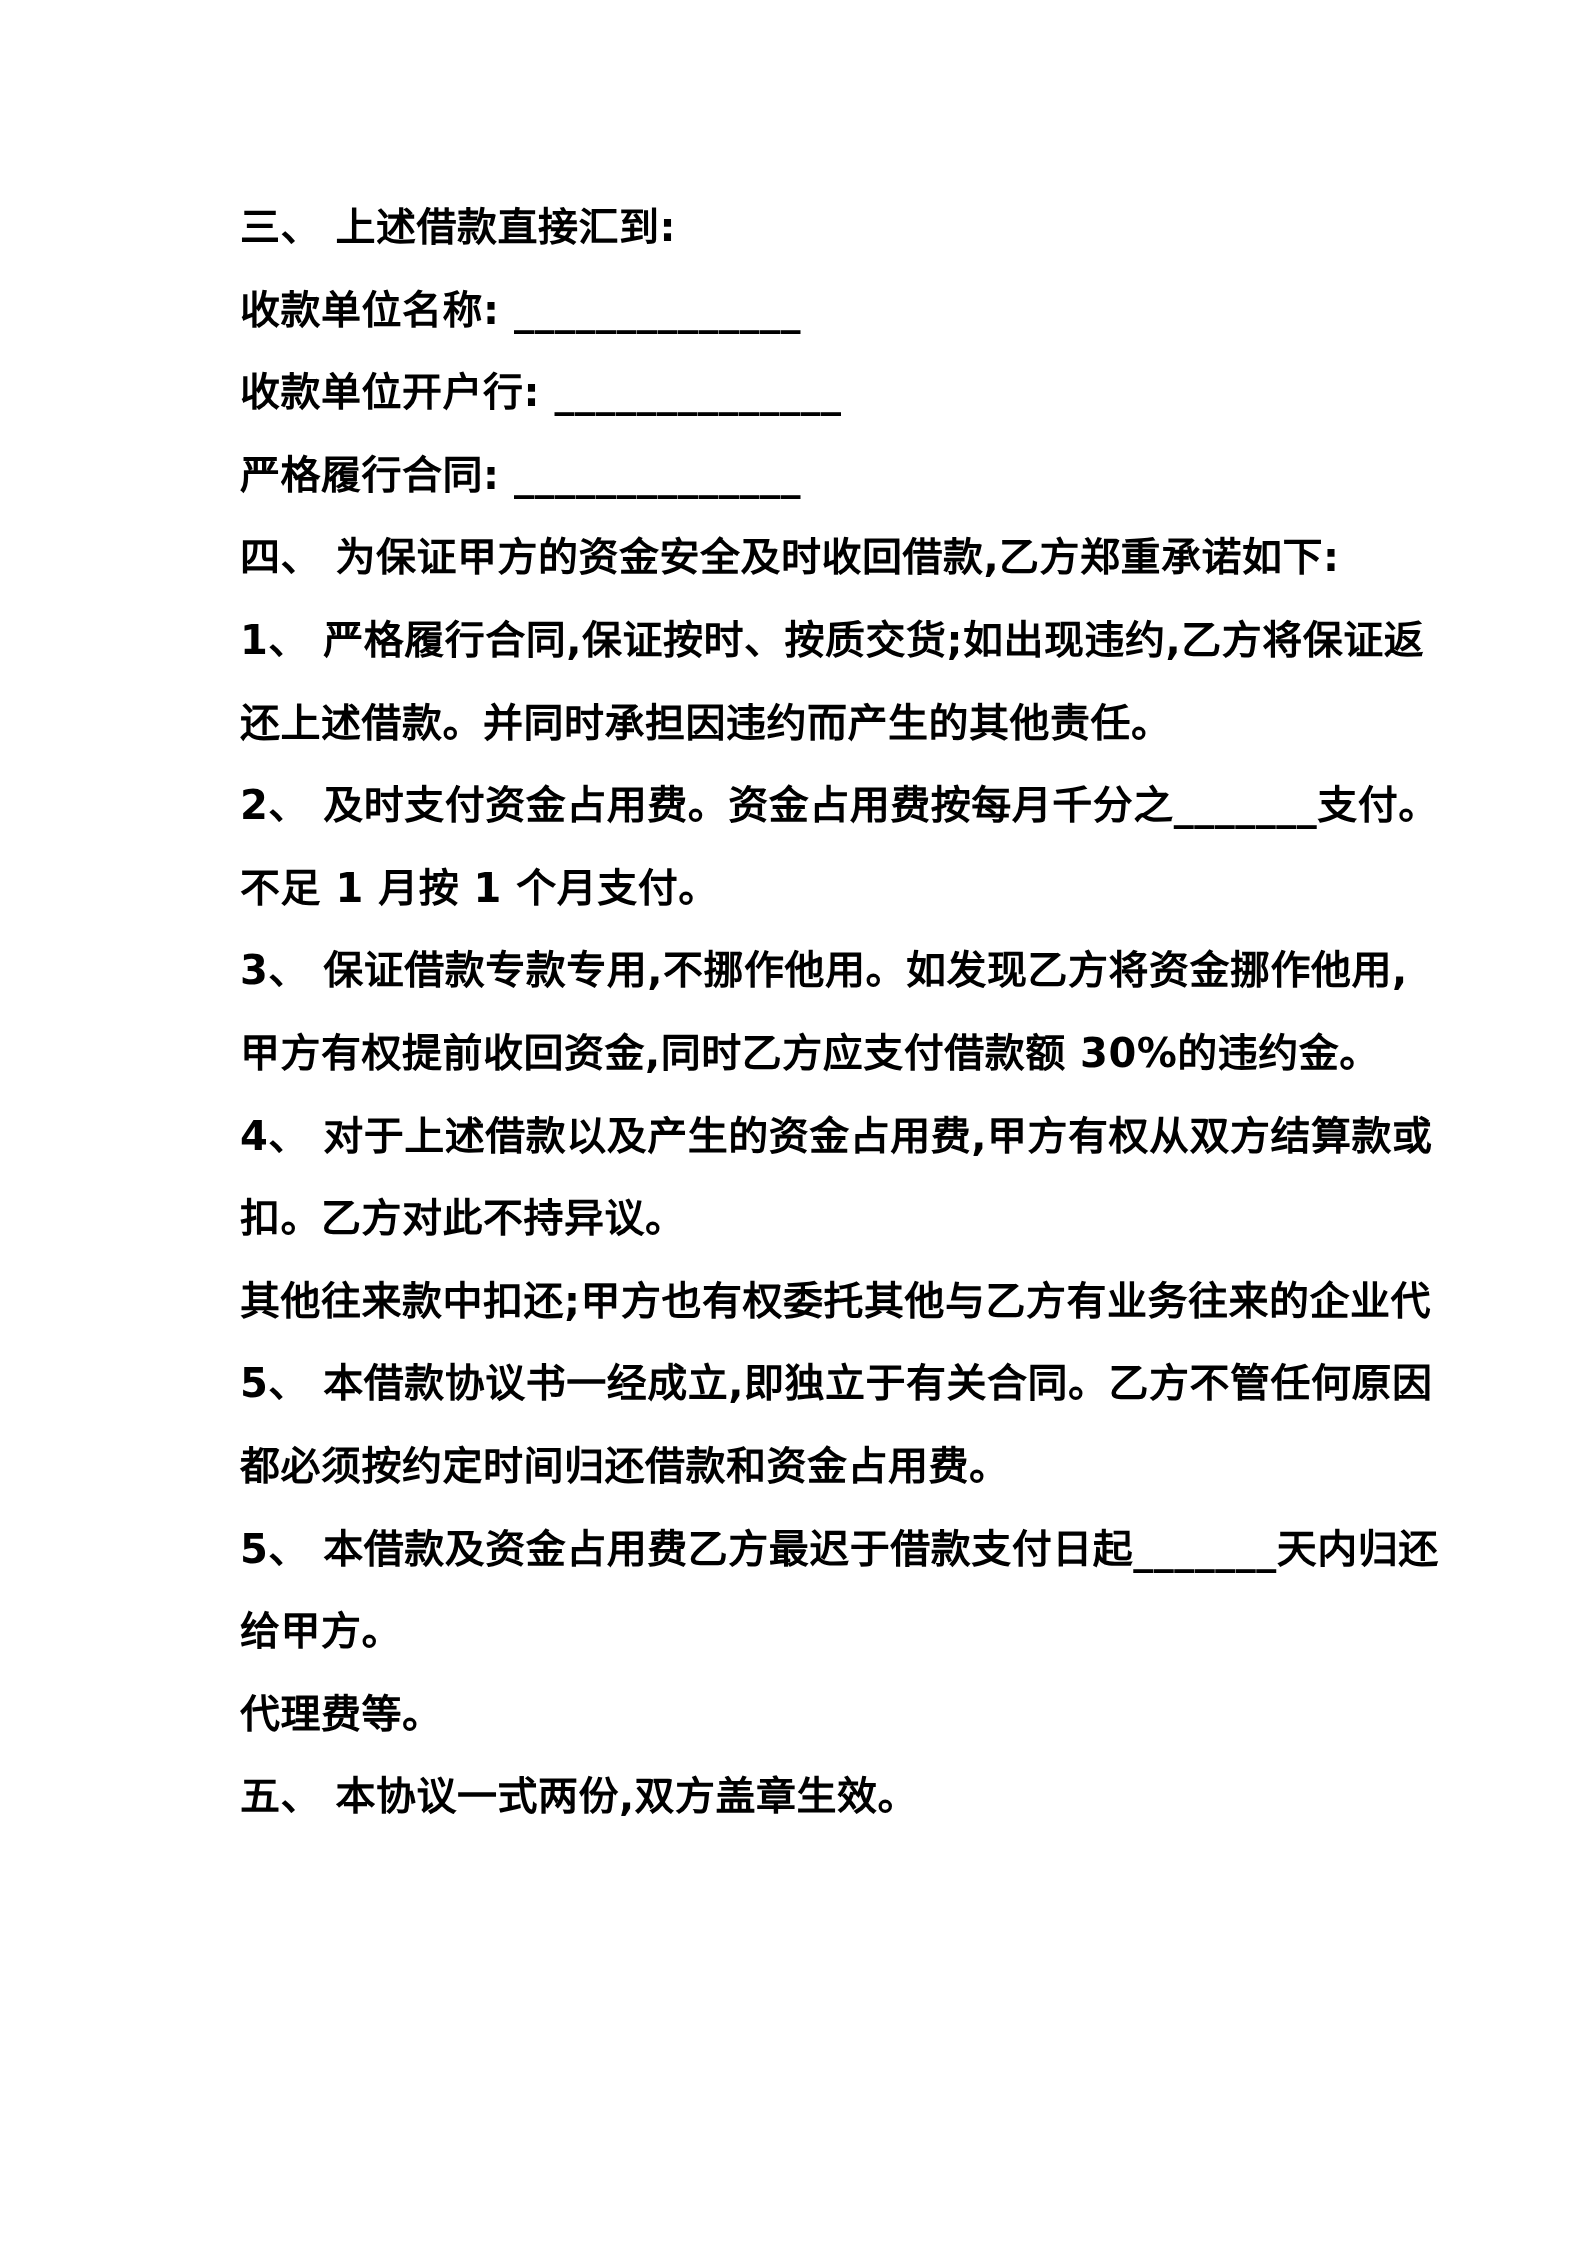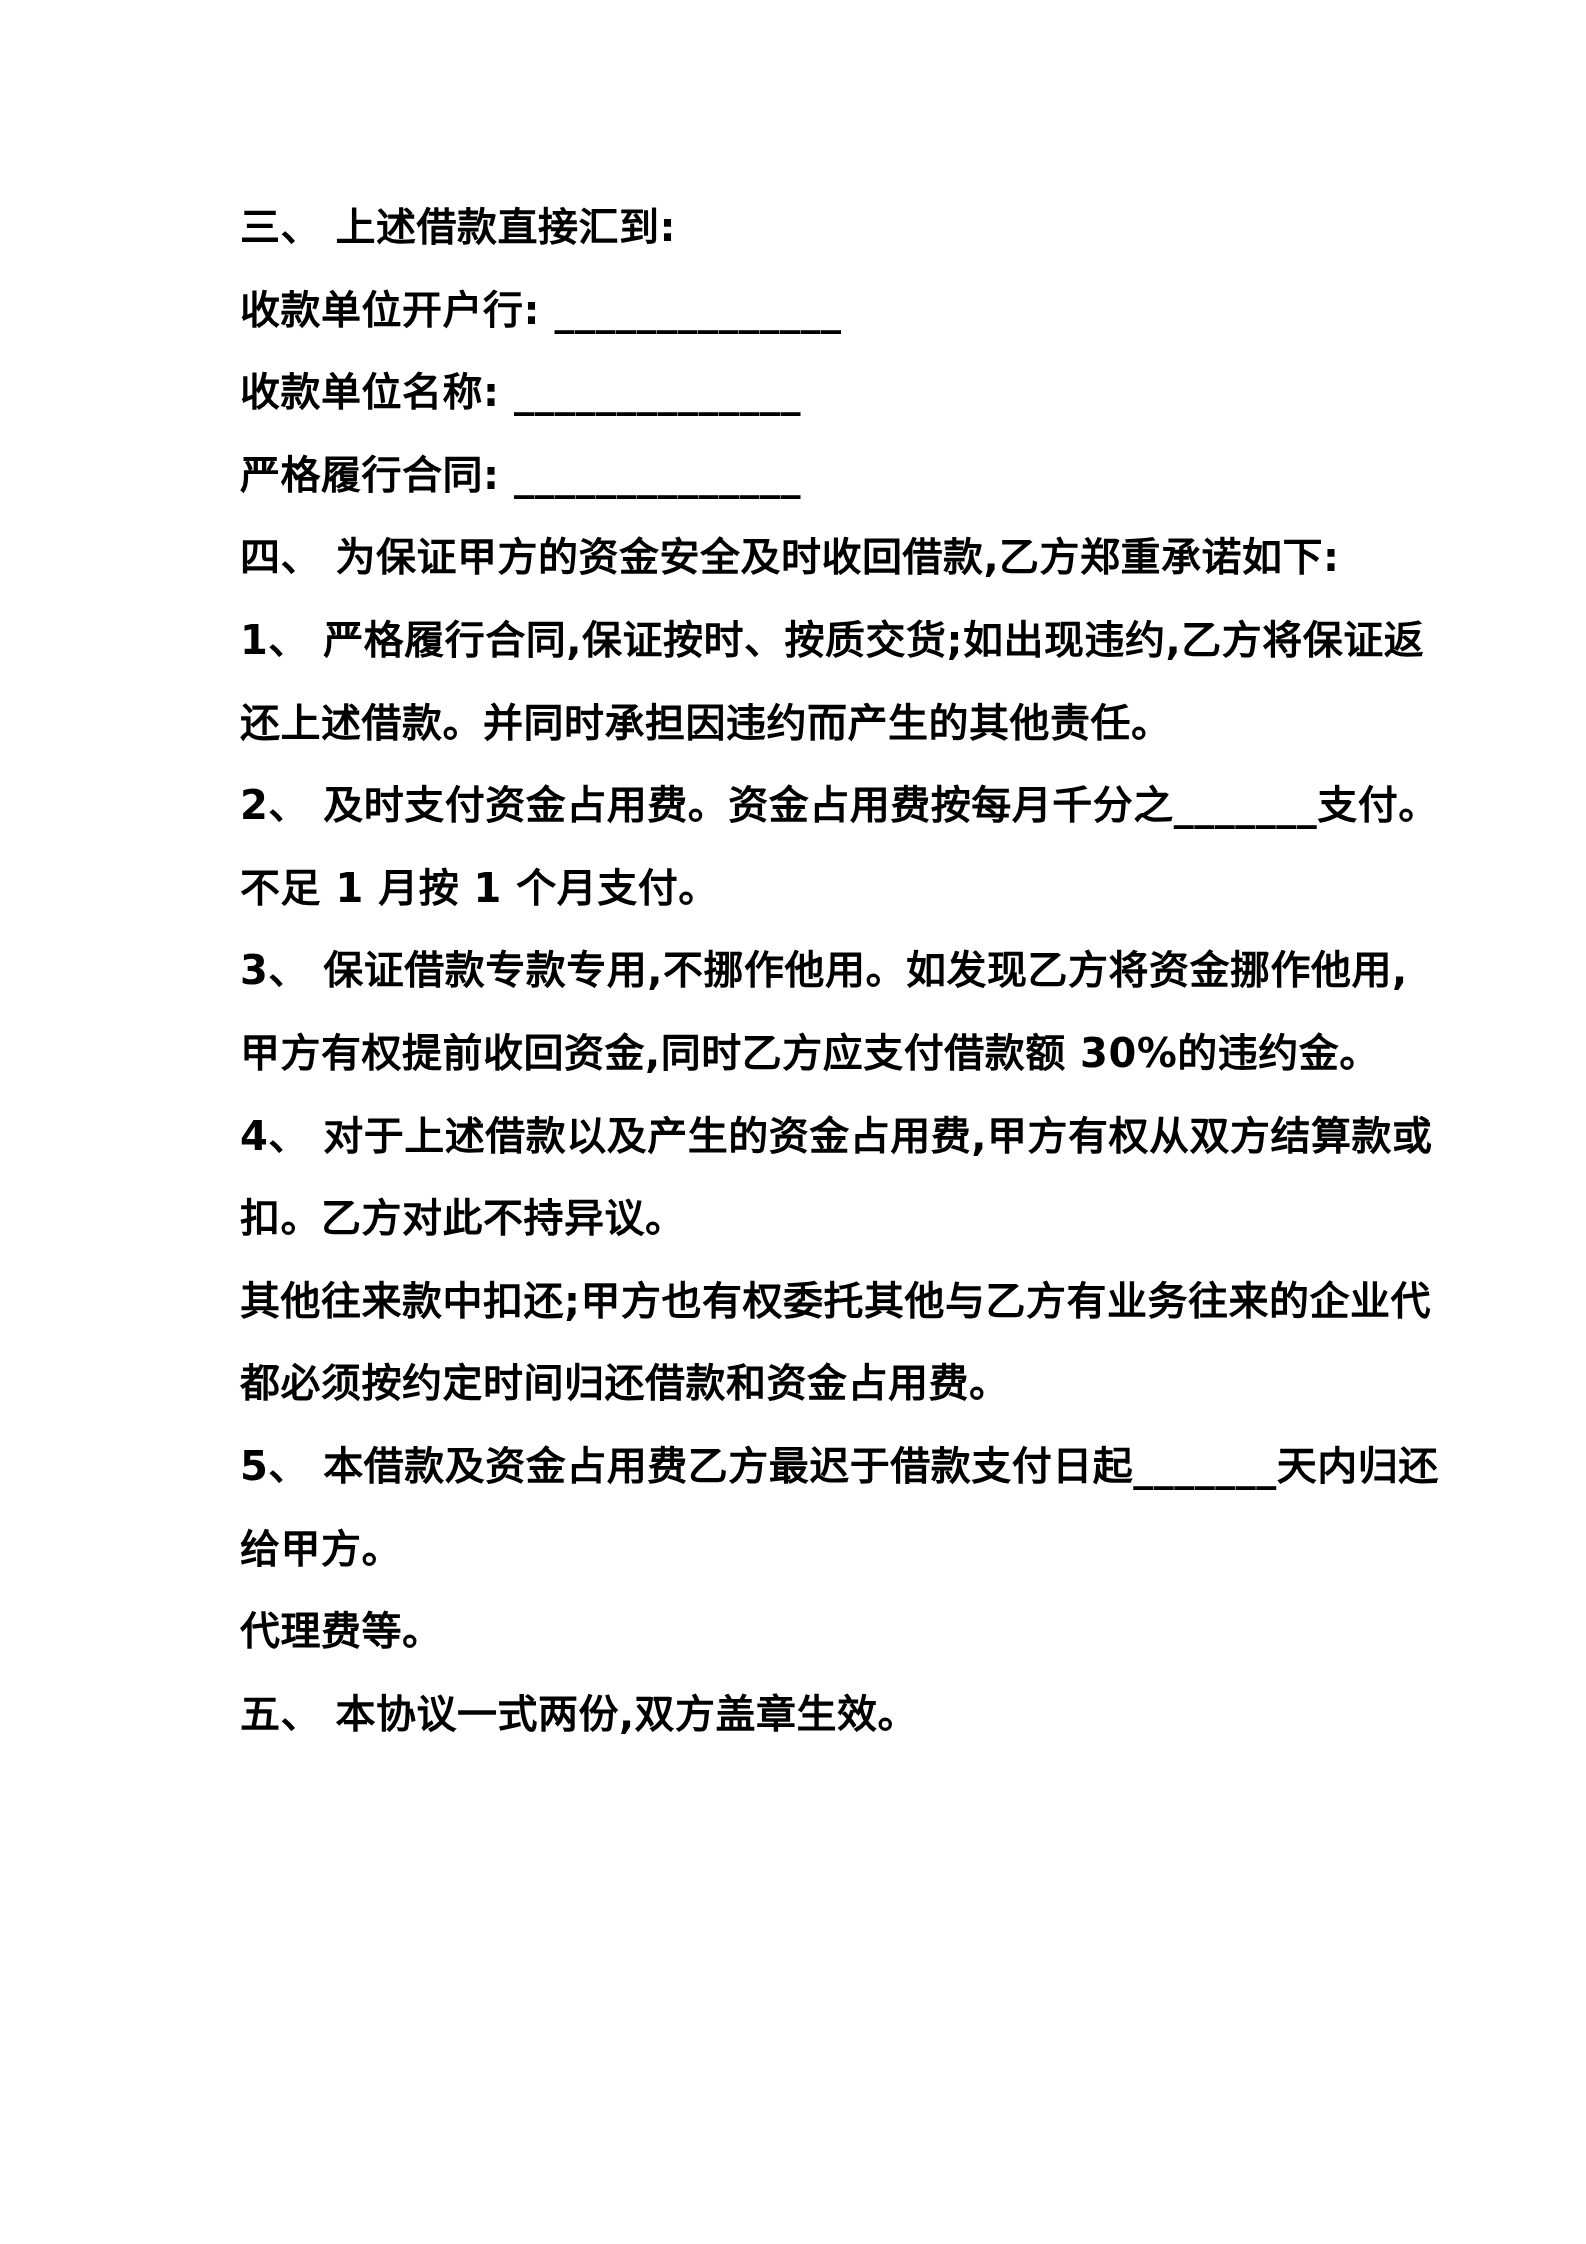--- a/index.html
+++ b/index.html
@@ -34,32 +34,33 @@
     white-space: nowrap;
     letter-spacing: 0.5px;
   }
 </style>
 </head>
 <body>
 
 <div class="page">
   <div class="doc-body">
     <p class="line">三、 上述借款直接汇到:</p>
+    <p class="line">收款单位名称: ______________</p>
     <p class="line">收款单位开户行: ______________</p>
-    <p class="line">收款单位名称: ______________</p>
     <p class="line">严格履行合同: ______________</p>
     <p class="line">四、 为保证甲方的资金安全及时收回借款,乙方郑重承诺如下:</p>
     <p class="line">1、 严格履行合同,保证按时、按质交货;如出现违约,乙方将保证返</p>
     <p class="line">还上述借款。并同时承担因违约而产生的其他责任。</p>
     <p class="line">2、 及时支付资金占用费。资金占用费按每月千分之_______支付。</p>
     <p class="line">不足 1 月按 1 个月支付。</p>
     <p class="line">3、 保证借款专款专用,不挪作他用。如发现乙方将资金挪作他用,</p>
     <p class="line">甲方有权提前收回资金,同时乙方应支付借款额 30%的违约金。</p>
     <p class="line">4、 对于上述借款以及产生的资金占用费,甲方有权从双方结算款或</p>
     <p class="line">扣。乙方对此不持异议。</p>
     <p class="line">其他往来款中扣还;甲方也有权委托其他与乙方有业务往来的企业代</p>
+    <p class="line">5、 本借款协议书一经成立,即独立于有关合同。乙方不管任何原因</p>
     <p class="line">都必须按约定时间归还借款和资金占用费。</p>
     <p class="line">5、 本借款及资金占用费乙方最迟于借款支付日起_______天内归还</p>
     <p class="line">给甲方。</p>
     <p class="line">代理费等。</p>
     <p class="line">五、 本协议一式两份,双方盖章生效。</p>
   </div>
 </div>
 
 </body></html>

